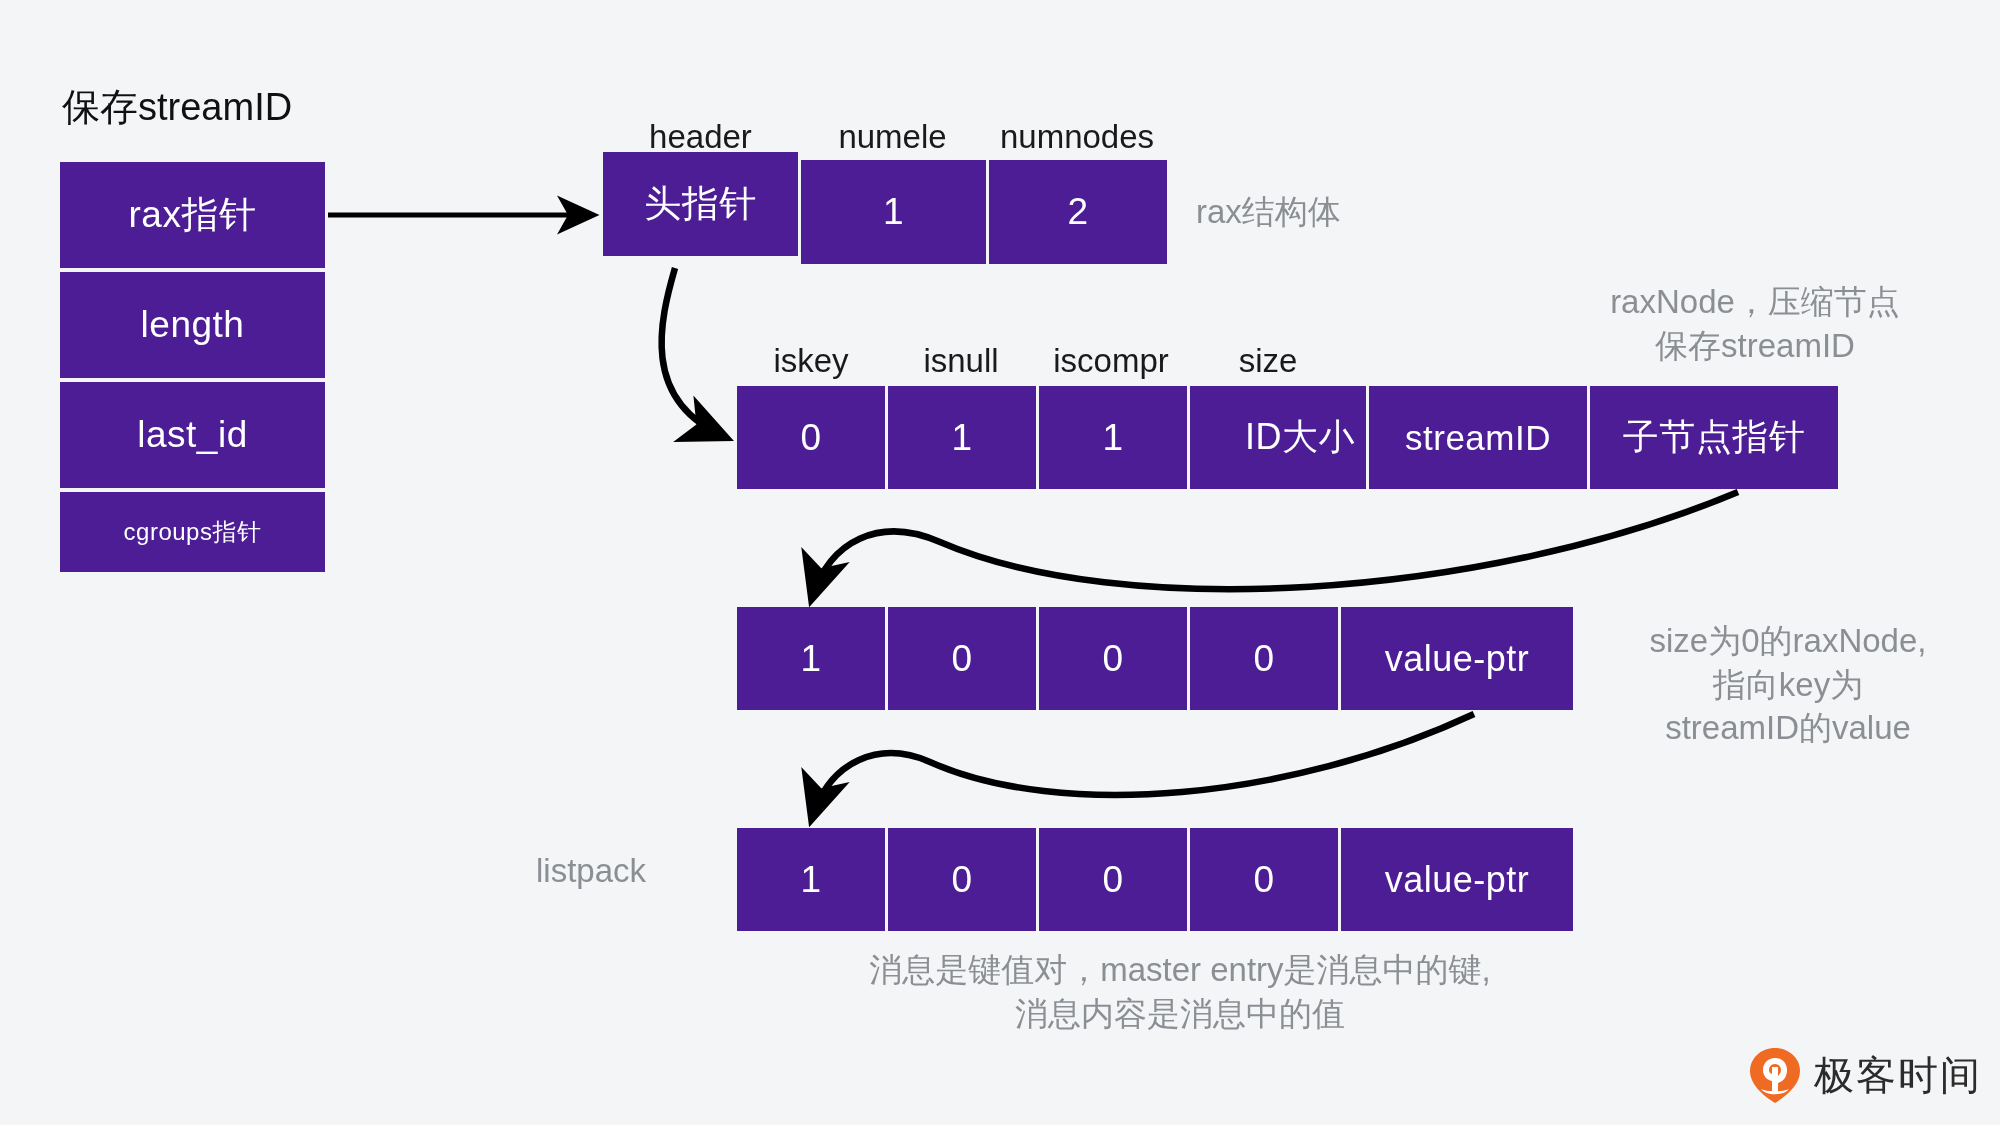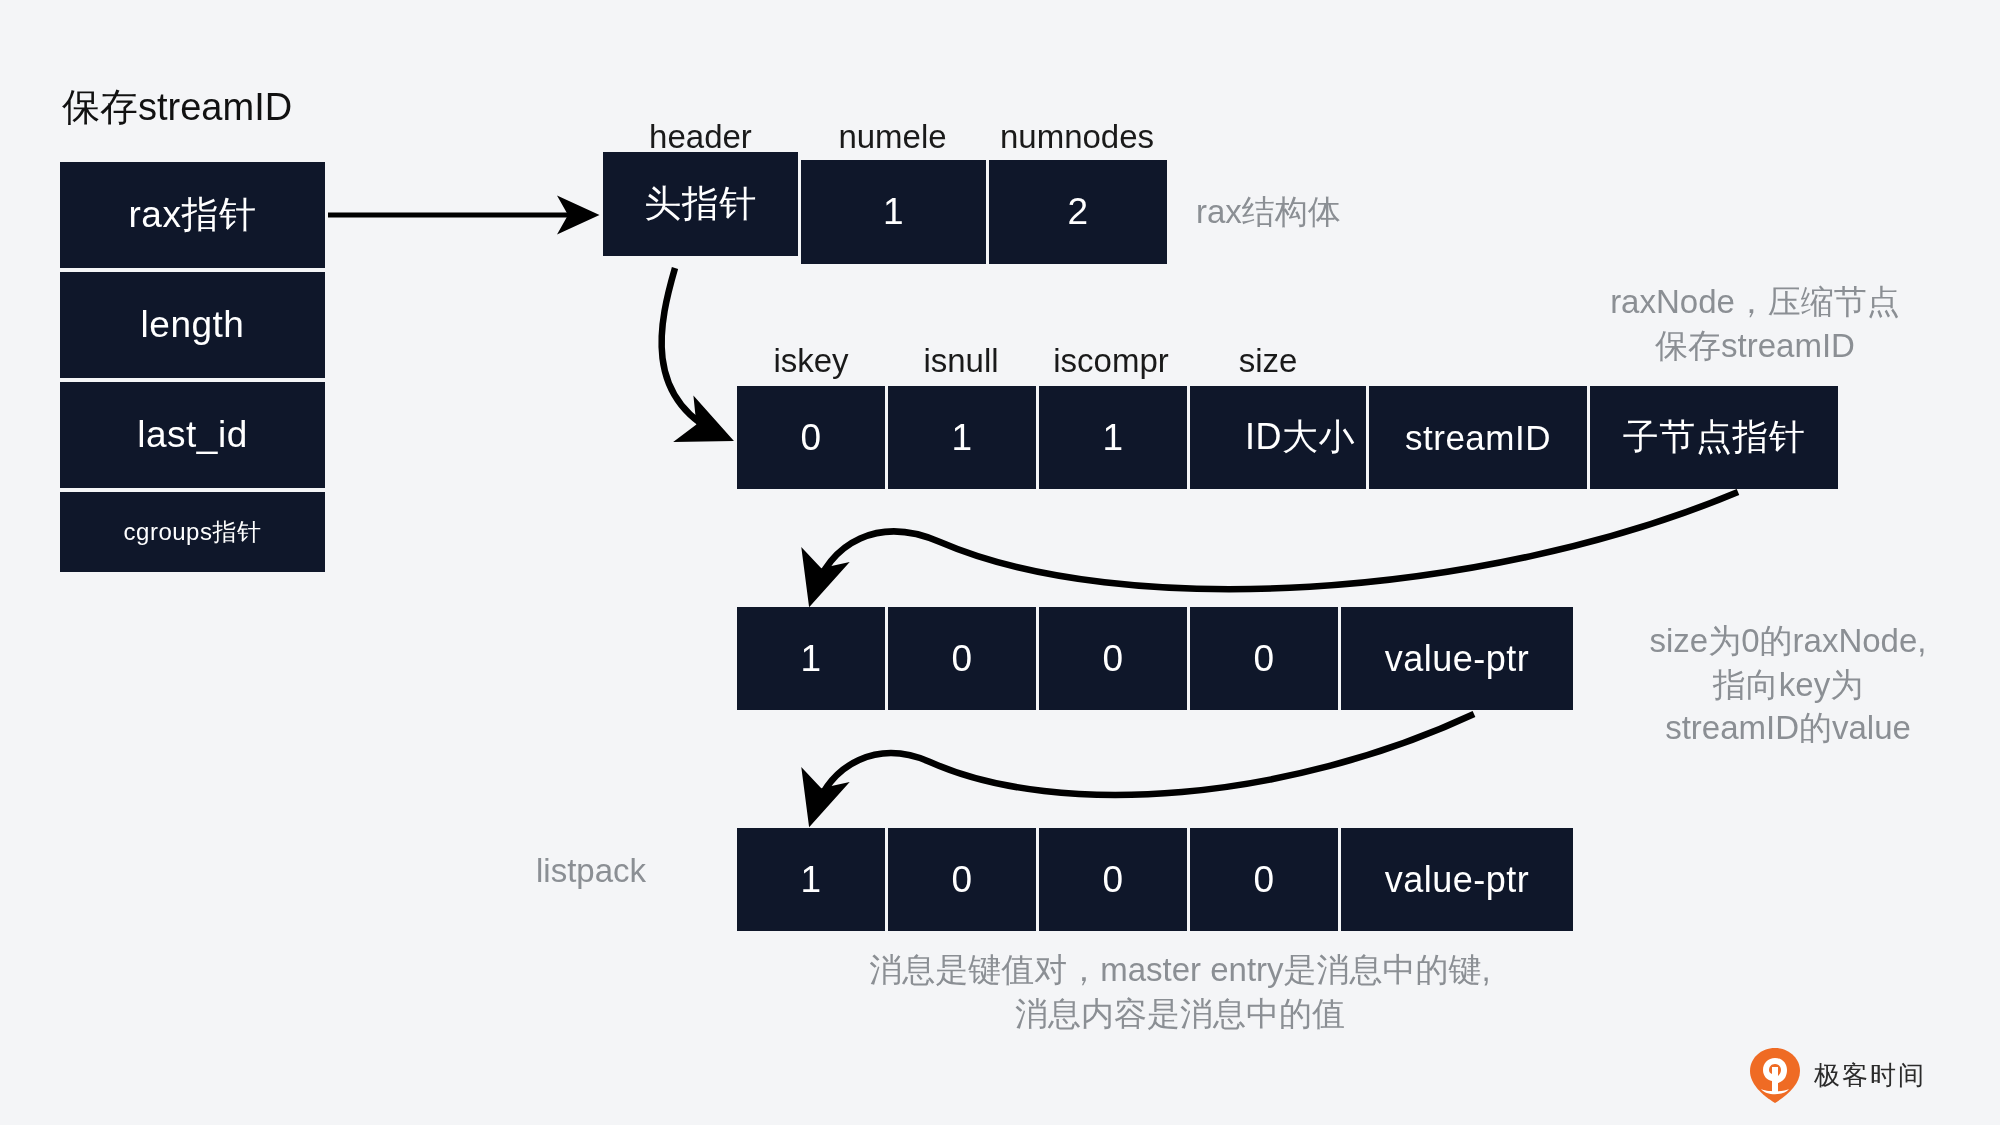--- a/index.html
+++ b/index.html
@@ -15,21 +15,21 @@
     position: relative;
     width: 2000px;
     height: 1125px;
     background: #f4f5f7;
     overflow: hidden;
   }
 
   
   .cell {
     position: absolute;
-    background: #0f172a;
+    background: #4c1d95;
     color: #ffffff;
     display: flex;
     align-items: center;
     justify-content: center;
     box-sizing: border-box;
     white-space: nowrap;
     letter-spacing: 0.5px;
   }
 
   
@@ -90,21 +90,21 @@
     display: flex;
     align-items: center;
     gap: 12px;
   }
   #logo-mark {
     width: 54px;
     height: 58px;
     position: relative;
   }
   #logo-text {
-    font-size: 26px;
+    font-size: 40px;
     color: #2b2b2b;
     letter-spacing: 2px;
     white-space: nowrap;
     font-weight: 500;
   }
 </style>
 </head>
 <body>
 
 <div id="canvas">

